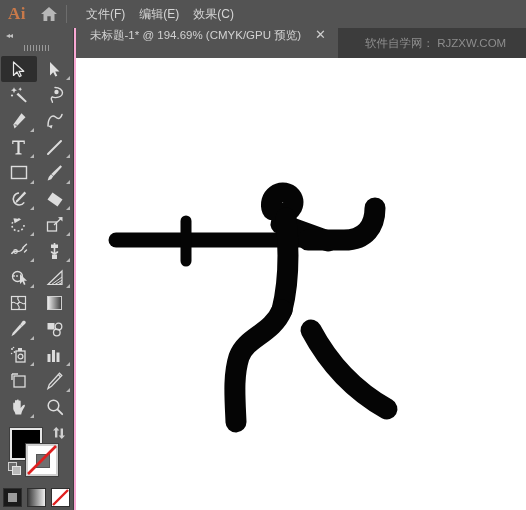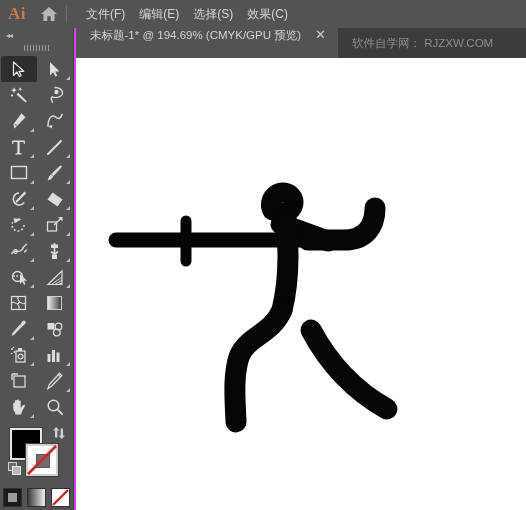--- a/index.html
+++ b/index.html
@@ -5,21 +5,21 @@
   * { box-sizing: border-box; margin: 0; padding: 0; }
   html, body {
     width: 526px; height: 510px;
     overflow: hidden;
     background: #535353;
     font-family: "Liberation Sans", sans-serif;
   }
   #app {
     position: relative;
     width: 526px; height: 510px;
-    background: #d946ef;
+    background: #f9a8d4;
   }
 
   
   #menubar {
     position: absolute; left: 0; top: 0;
     width: 526px; height: 28px;
     background: #535353;
     display: flex; align-items: center;
   }
   #ai-logo {
@@ -70,21 +70,21 @@
   #doc-tab-close {
     color: #cfcfcf;
     font-size: 13px;
     margin-left: 14px;
     margin-right: 4px;
     line-height: 1;
     cursor: pointer;
   }
   #watermark {
     display: flex; align-items: center;
-    padding-left: 14px;
+    padding-left: 27px;
     color: #8d8d8d;
     font-size: 11.5px;
     white-space: nowrap;
   }
 
   
   #toolpanel {
     position: absolute; left: 0; top: 28px;
     width: 74px; height: 482px;
     background: #535353;
@@ -197,21 +197,20 @@
     <div id="ai-logo">Ai</div>
     <div id="home-btn">
       <svg width="18" height="16" viewBox="0 0 18 16">
         <path d="M9 1 L17 8 L14.5 8 L14.5 15 L10.7 15 L10.7 10.3 L7.3 10.3 L7.3 15 L3.5 15 L3.5 8 L1 8 Z" fill="#b7b7b7"></path>
       </svg>
     </div>
     <div class="divider"></div>
     <div id="menu-items">
       <div class="menu-item">文件(F)</div>
       <div class="menu-item">编辑(E)</div>
-      <div class="menu-item">选择(S)</div>
       <div class="menu-item">效果(C)</div>
     </div>
   </div>
 
   <div id="tabbar">
     <div id="doc-tab">
       <span id="doc-tab-label">未标题-1* @ 194.69% (CMYK/GPU 预览)</span>
       <span id="doc-tab-close">✕</span>
     </div>
     <div id="watermark">软件自学网： RJZXW.COM</div>

